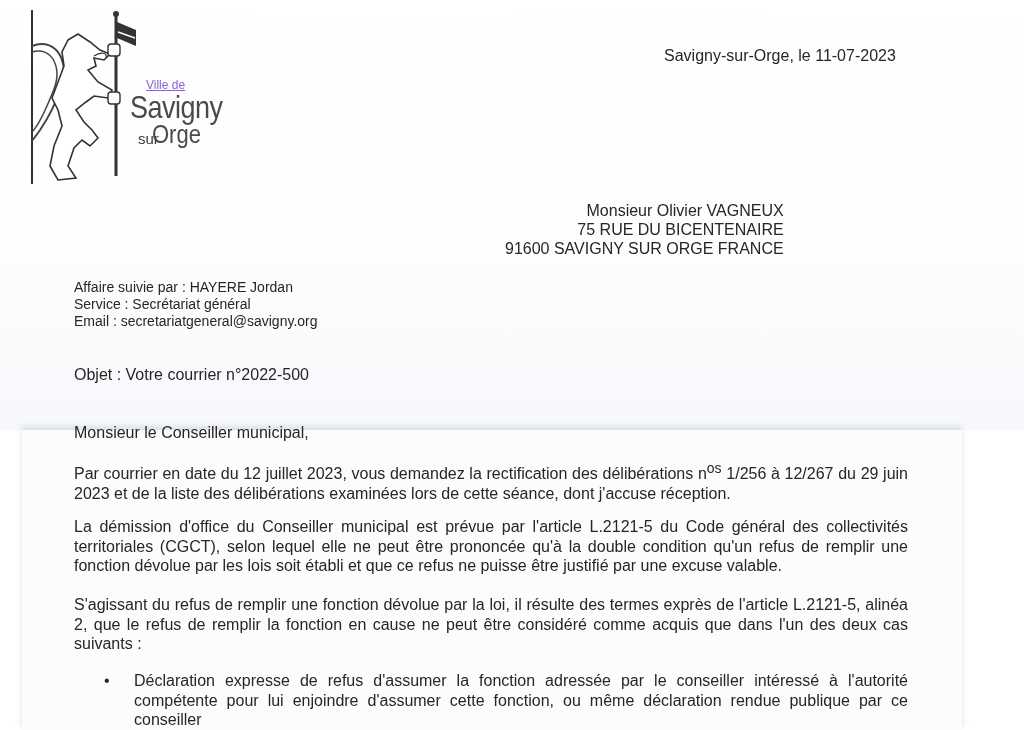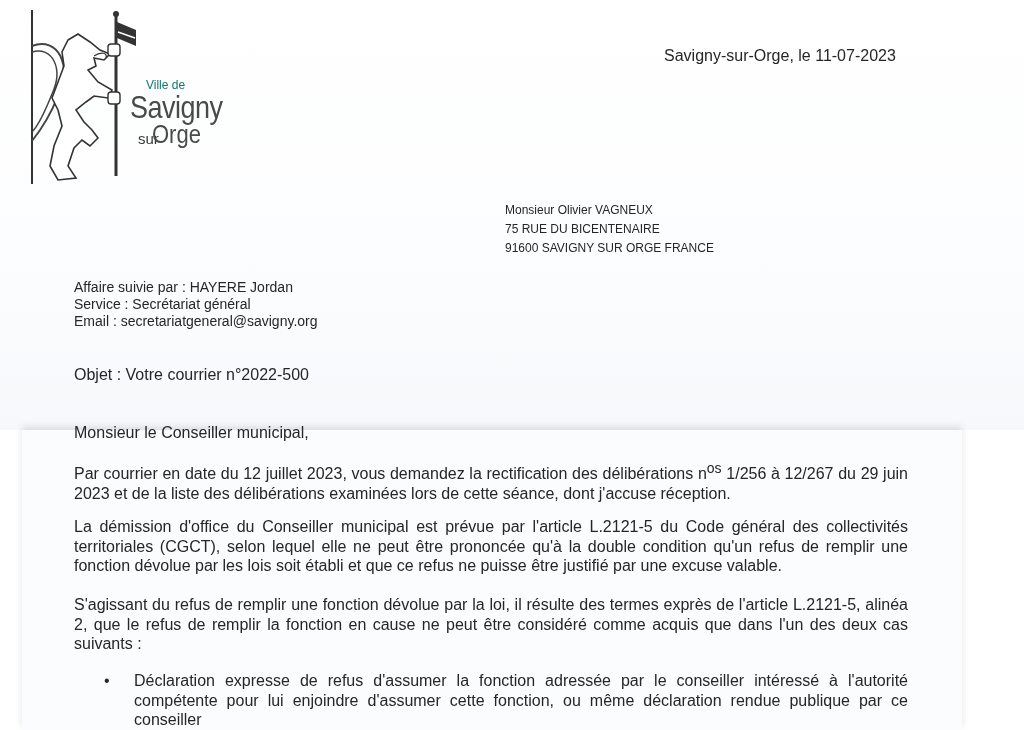--- a/index.html
+++ b/index.html
@@ -14,27 +14,27 @@
       position: absolute; left: 0; top: 0; width: 1024px; height: 430px;
       background: linear-gradient(180deg, #ffffff 0%, #fcfdfe 60%, #f6f8fb 100%);
     }
     .page-bottom {
       position: absolute; left: 22px; top: 430px; width: 940px; height: 300px;
       background: #fbfcfd;
       box-shadow: 0 -3px 6px rgba(160,170,185,0.35);
     }
     .logo { position: absolute; left: 28px; top: 6px; width: 200px; height: 182px; }
     .logo svg { position: absolute; left: 0; top: 0; }
-    .logo-ville { position: absolute; left: 118px; top: 72px; font-size: 12px; color: #0f766e; }
+    .logo-ville { position: absolute; left: 118px; top: 72px; font-size: 12px; color: #8b5cf6; text-decoration: underline; }
     .logo-savigny { position: absolute; left: 102px; top: 84px; font-size: 27px; color: #4a4a4a; letter-spacing: -0.5px; transform: scaleY(1.15); transform-origin: top left; }
     .logo-sur { position: absolute; left: 110px; top: 124px; font-size: 15px; color: #3a3a3a; }
     .logo-orge { position: absolute; left: 124px; top: 114px; font-size: 22px; color: #4a4a4a; transform: scaleY(1.15); transform-origin: top left; }
 
     .place-date { position: absolute; left: 664px; top: 47px; font-size: 16px; }
-    .recipient { position: absolute; left: 505px; top: 201px; font-size: 12px; line-height: 19px; }
+    .recipient { position: absolute; left: 505px; top: 201px; font-size: 16px; line-height: 19px; text-align: right; }
     .meta { position: absolute; left: 74px; top: 279px; font-size: 14px; line-height: 17px; }
     .subject { position: absolute; left: 74px; top: 366px; font-size: 16px; }
     .salutation { position: absolute; left: 74px; top: 424px; font-size: 16px; }
     .body-text { position: absolute; left: 74px; width: 834px; font-size: 16px; line-height: 19.5px; text-align: justify; }
     .p1 { top: 459px; }
     .p2 { top: 517px; }
     .p3 { top: 595px; }
     .bullet { position: absolute; left: 104px; top: 671px; width: 804px; font-size: 16px; line-height: 19.5px; }
     .bullet-dot { position: absolute; left: 0; top: 0; }
     .bullet-text { position: absolute; left: 30px; top: 0; width: 774px; text-align: justify; }

